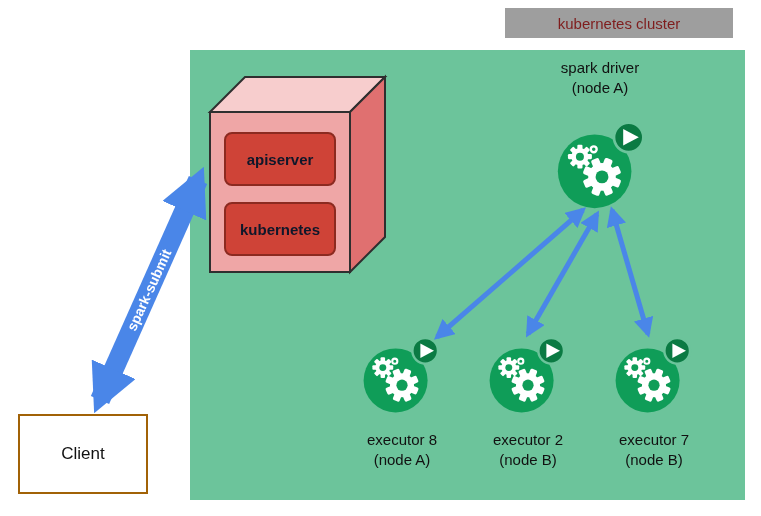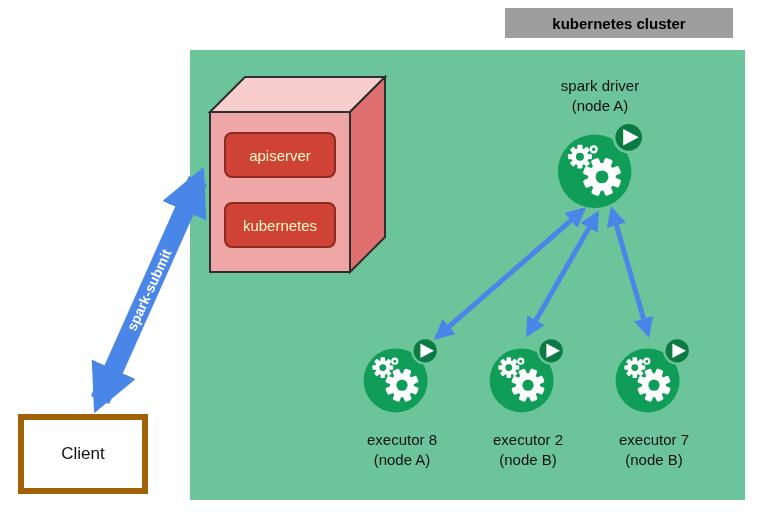--- a/index.html
+++ b/index.html
@@ -6,48 +6,48 @@
   .stage{
     position:relative;width:761px;height:516px;overflow:hidden;
     font-family:"Liberation Sans", sans-serif;background:#ffffff;
   }
   .cluster-bg{
     position:absolute;left:190px;top:50px;width:555px;height:450px;
     background:var(--cluster-bg,#6cc49b);
   }
   .cluster-label{
     position:absolute;left:505px;top:8px;width:228px;height:30px;
-    background:var(--cluster-label-bg,#9e9e9e);color:#000000;
-    font-weight:bold;font-size:15px;display:flex;align-items:center;justify-content:center;
+    background:var(--cluster-label-bg,#9e9e9e);color:#7f1d1d;
+    font-weight:normal;font-size:15px;display:flex;align-items:center;justify-content:center;
   }
   svg.overlay{position:absolute;left:0;top:0;width:761px;height:516px;}
   .red-box{
-    position:absolute;width:112px;height:46px;border-radius:8px;
+    position:absolute;width:112px;height:54px;border-radius:8px;
     background:var(--box-red,#cf4337);border:2px solid var(--box-red-border,#8c2a20);
-    color:#fef9c3;font-weight:normal;font-size:15px;
+    color:#0f172a;font-weight:bold;font-size:15px;
     display:flex;align-items:center;justify-content:center;box-sizing:border-box;
   }
   .apiserver-box{left:224px;top:132px;}
   .scheduler-box{left:224px;top:202px;}
   .node-label{
     position:absolute;width:160px;text-align:center;color:#111111;
     font-size:15px;line-height:1.35;
   }
-  .driver-label{left:520px;top:76px;}
+  .driver-label{left:520px;top:58px;}
   .exec1-label{left:322px;top:430px;}
   .exec2-label{left:448px;top:430px;}
   .exec3-label{left:574px;top:430px;}
   .pod{position:absolute;}
   .driver-pod{left:556px;top:118px;width:92px;height:92px;}
   .exec1-pod{left:362px;top:334px;width:80px;height:80px;}
   .exec2-pod{left:488px;top:334px;width:80px;height:80px;}
   .exec3-pod{left:614px;top:334px;width:80px;height:80px;}
   .client-box{
     position:absolute;left:18px;top:414px;width:130px;height:80px;
-    background:#ffffff;border:6px solid #a16207;box-sizing:border-box;
+    background:#ffffff;border:2px solid #a16207;box-sizing:border-box;
     display:flex;align-items:center;justify-content:center;
     color:#111111;font-size:17px;
   }
   .spark-submit-label{
     position:absolute;left:89px;top:276px;width:120px;height:28px;
     display:flex;align-items:center;justify-content:center;
     color:#ffffff;font-weight:bold;font-size:14px;
     transform:rotate(-65.5deg);transform-origin:center;
     pointer-events:none;white-space:nowrap;
   }

